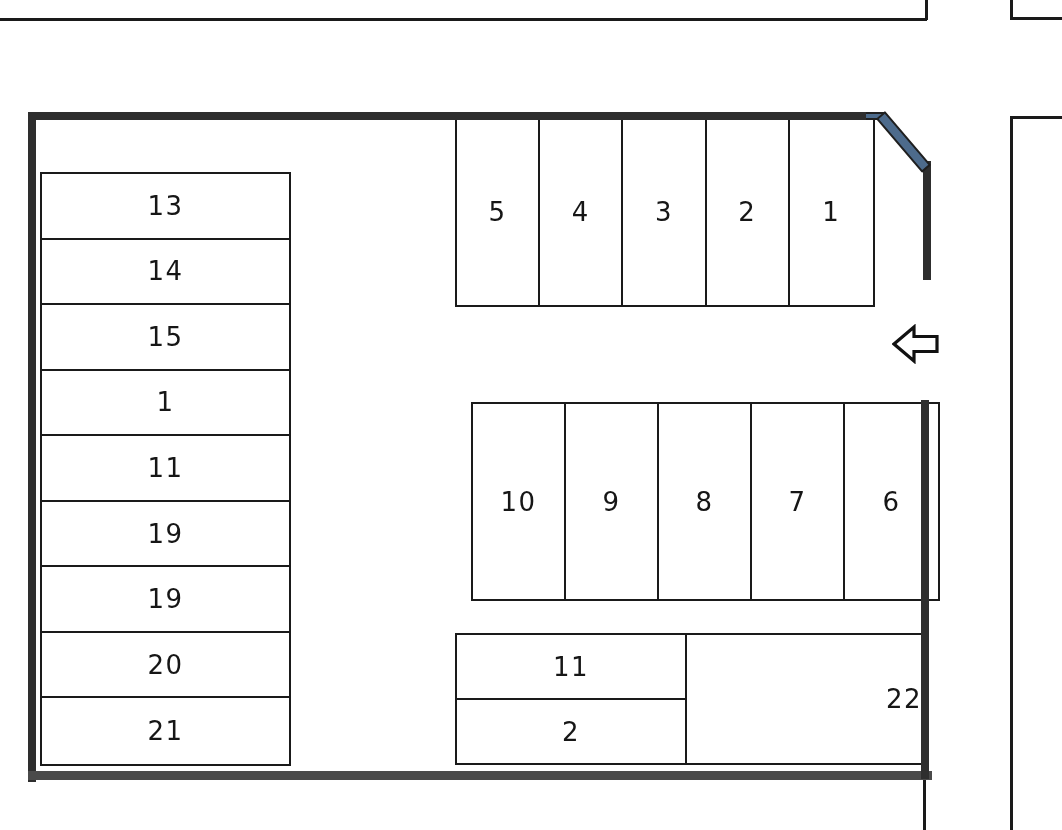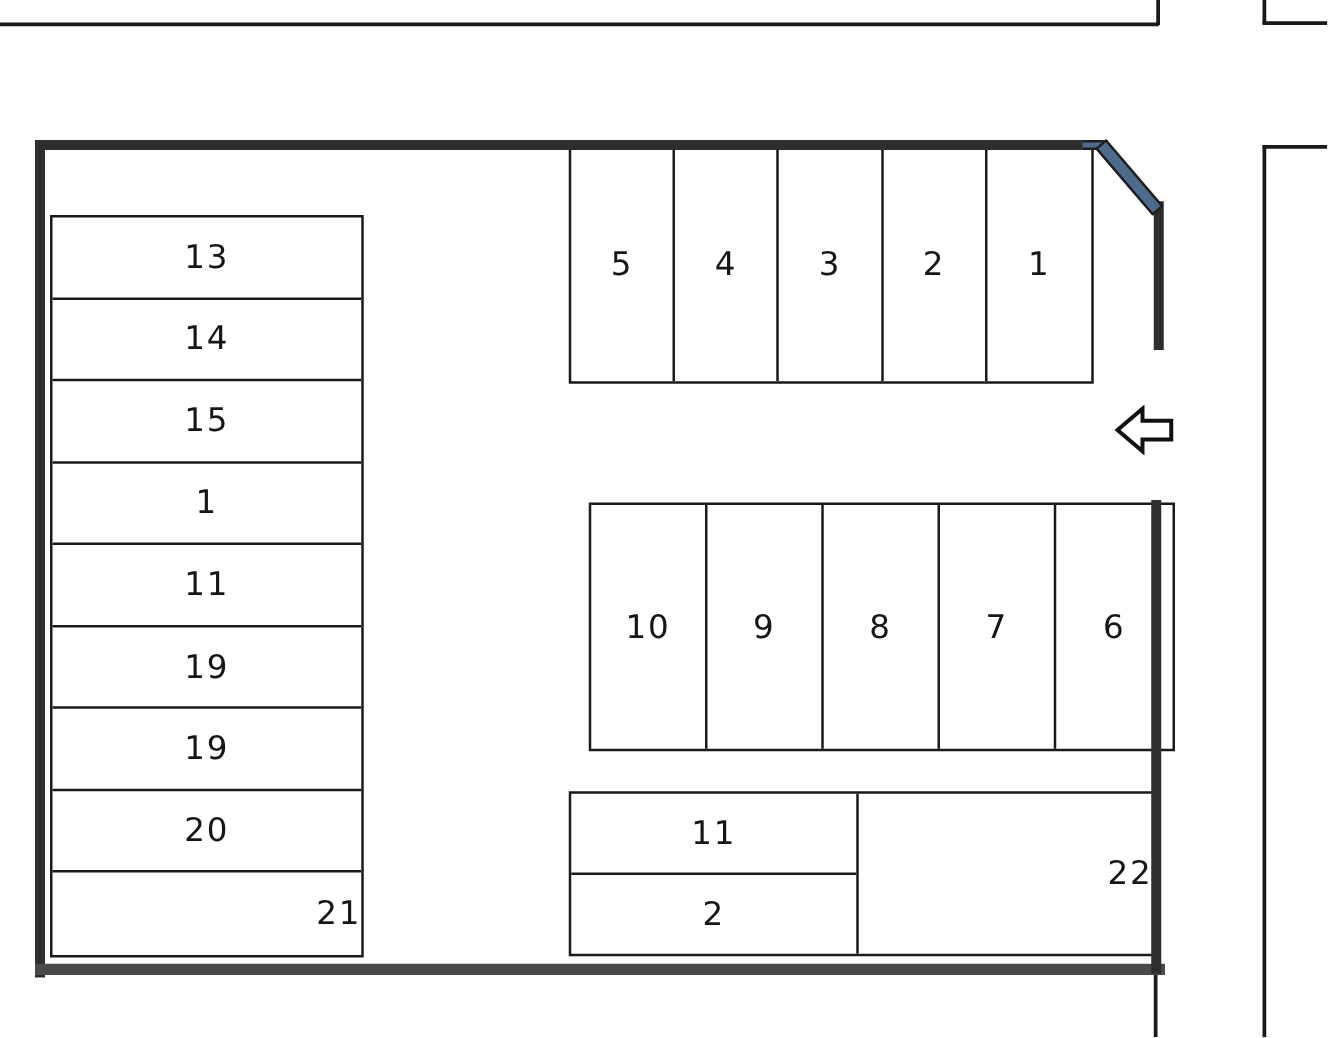--- a/index.html
+++ b/index.html
@@ -20,21 +20,21 @@
     background:#4d6b8c;border:2.5px solid #1f1f1f;border-radius:1px;
     transform-origin:0 0;transform:rotate(49.5deg);z-index:7;
   }
   
   .grp{position:absolute;box-sizing:border-box;border:2.5px solid #1a1a1a;z-index:2;background:transparent;}
   .row5{display:grid;grid-template-columns:repeat(5,1fr);}
   .row5 > .cell{border-right:2.5px solid #1a1a1a;}
   .row5 > .cell:last-child{border-right:none;}
   .col9{display:grid;grid-template-rows:repeat(9,1fr);}
   .col9 > .cell{border-bottom:2.5px solid #1a1a1a;}
-  .col9 > .cell:last-child{border-bottom:none;justify-content:flex-end;}
+  .col9 > .cell:last-child{border-bottom:none;}
   .cell{display:flex;align-items:center;justify-content:center;}
   .num{font-size:26px;letter-spacing:1.5px;line-height:1;}
   
   .bgrp{display:flex;}
   .bleft{width:228px;border-right:2.5px solid #1a1a1a;display:flex;flex-direction:column;}
   .bleft > .cell{flex:1;}
   .bleft > .cell:first-child{border-bottom:2.5px solid #1a1a1a;}
   .bright{flex:1;justify-content:flex-end;}
   .arrow-wrap{position:absolute;left:892px;top:324px;width:48px;height:40px;z-index:4;}
 </style>

